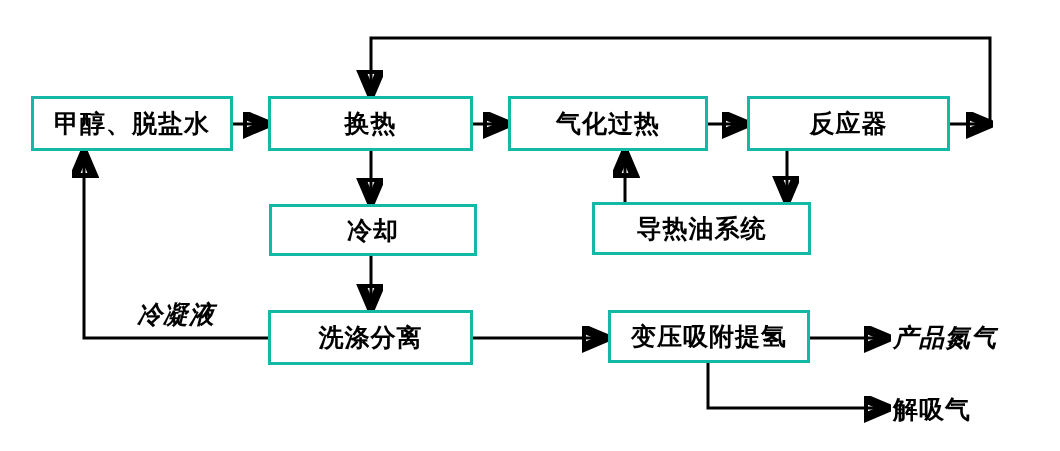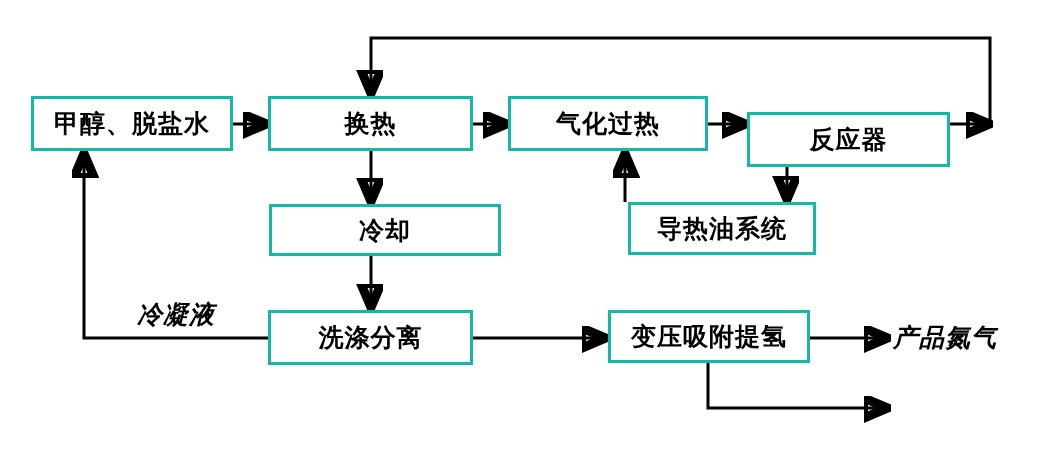--- a/index.html
+++ b/index.html
@@ -87,42 +87,45 @@
   </div>
 
   <div class="node" style="left:268px;top:96px;width:205px;height:55px;">
     <span>换热</span>
   </div>
 
   <div class="node" style="left:508px;top:96px;width:200px;height:55px;">
     <span>气化过热</span>
   </div>
 
-  <div class="node" style="left:747px;top:112px;width:203px;height:55px;">
+  <div class="node" style="left:747px;top:96px;width:203px;height:55px;">
     <span>反应器</span>
   </div>
 
-  <div class="node" style="left:269px;top:204px;width:232px;height:52px;">
+  <div class="node" style="left:269px;top:204px;width:208px;height:52px;">
     <span>冷却</span>
   </div>
 
-  <div class="node" style="left:628px;top:202px;width:188px;height:53px;">
+  <div class="node" style="left:592px;top:202px;width:219px;height:53px;">
     <span>导热油系统</span>
   </div>
 
   <div class="node" style="left:268px;top:310px;width:205px;height:55px;">
     <span>洗涤分离</span>
   </div>
 
   <div class="node" style="left:608px;top:310px;width:202px;height:53px;justify-content:center;">
     <span>变压吸附提氢</span>
   </div>
 
   <div class="free-label" style="left:137px;top:297px;height:34px;font-style:italic;">
     <span>冷凝液</span>
   </div>
 
   <div class="free-label" style="left:893px;top:317px;height:40px;font-style:italic;">
     <span>产品氮气</span>
   </div>
 
+  <div class="free-label" style="left:893px;top:390px;height:38px;">
+    <span>解吸气</span>
+  </div>
 
 </div>
 
 </body></html>

